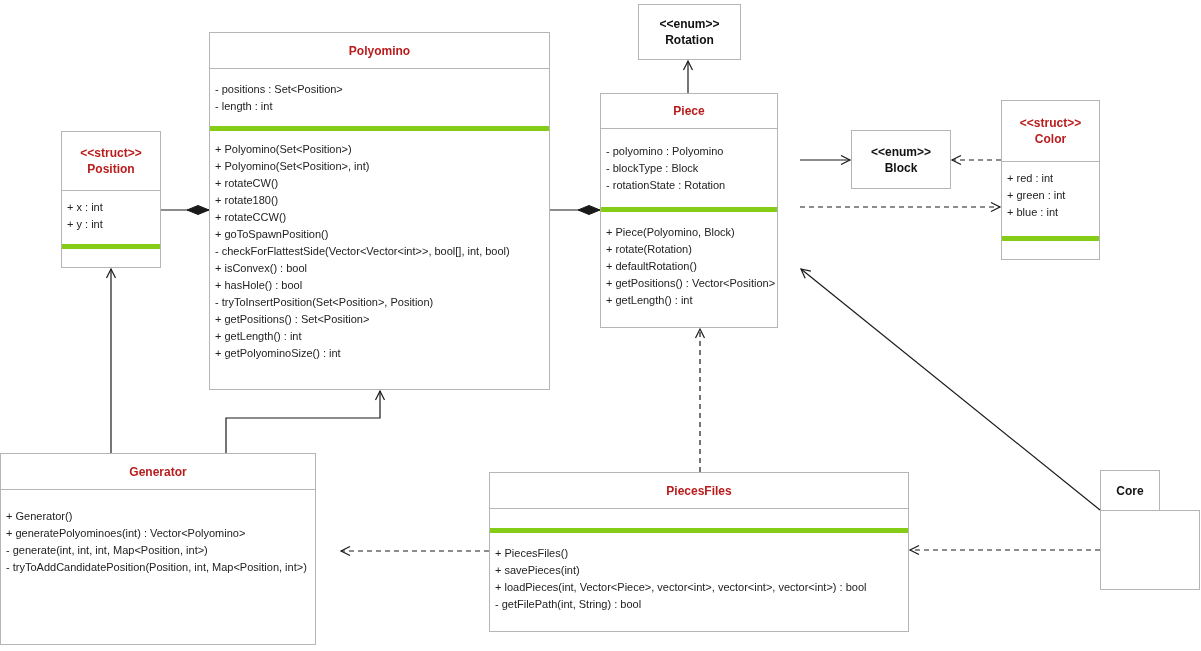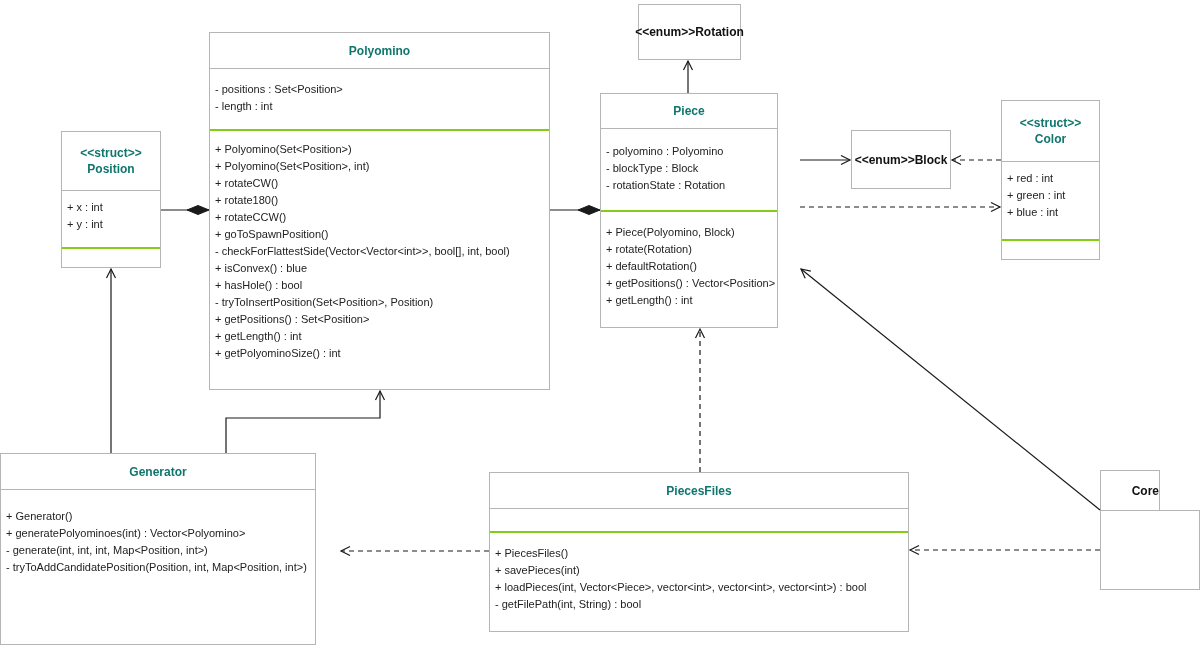--- a/index.html
+++ b/index.html
@@ -9,28 +9,28 @@
   }
   .uml-class{
     position:absolute;background:#ffffff;border:1px solid #b5b5b5;
     box-sizing:border-box;
   }
   .uml-head{
     border-bottom:1px solid #b5b5b5;display:flex;flex-direction:column;
     align-items:center;justify-content:center;box-sizing:border-box;
   }
   .uml-head .cname,.uml-head .stereo{
-    font-weight:bold;font-size:12px;color:#0f766e;line-height:16px;white-space:nowrap;
+    font-weight:bold;font-size:12px;color:#b91c1c;line-height:16px;white-space:nowrap;
   }
-  .uml-attrs{border-bottom:2px solid #84cc16;box-sizing:border-box;overflow:hidden;}
+  .uml-attrs{border-bottom:5px solid #84cc16;box-sizing:border-box;overflow:hidden;}
   .uml-attrs,.uml-methods{padding-left:5px;box-sizing:border-box;}
   .uml-line{font-size:11px;line-height:17px;white-space:nowrap;color:#222;}
   .simple-box{
     position:absolute;background:#ffffff;border:1px solid #b5b5b5;box-sizing:border-box;
-    display:flex;flex-direction:row;align-items:center;justify-content:center;
+    display:flex;flex-direction:column;align-items:center;justify-content:center;
   }
   .simple-box .stereo,.simple-box .cname{font-weight:bold;font-size:12px;line-height:16px;color:#111;}
   .pkg-tab,.pkg-body{
     position:absolute;background:#ffffff;border:1px solid #b5b5b5;box-sizing:border-box;
   }
   .pkg-tab{display:flex;align-items:center;justify-content:center;font-weight:bold;font-size:12px;color:#111;}
   svg.edges{position:absolute;left:0;top:0;pointer-events:none;}
 </style>
 </head>
 <body>
@@ -46,21 +46,21 @@
       <div class="uml-line">- length : int</div>
     </div>
     <div class="uml-methods" style="padding-top:10px;">
       <div class="uml-line">+ Polyomino(Set&lt;Position&gt;)</div>
       <div class="uml-line">+ Polyomino(Set&lt;Position&gt;, int)</div>
       <div class="uml-line">+ rotateCW()</div>
       <div class="uml-line">+ rotate180()</div>
       <div class="uml-line">+ rotateCCW()</div>
       <div class="uml-line">+ goToSpawnPosition()</div>
       <div class="uml-line">- checkForFlattestSide(Vector&lt;Vector&lt;int&gt;&gt;, bool[], int, bool)</div>
-      <div class="uml-line">+ isConvex() : blue</div>
+      <div class="uml-line">+ isConvex() : bool</div>
       <div class="uml-line">+ hasHole() : bool</div>
       <div class="uml-line">- tryToInsertPosition(Set&lt;Position&gt;, Position)</div>
       <div class="uml-line">+ getPositions() : Set&lt;Position&gt;</div>
       <div class="uml-line">+ getLength() : int</div>
       <div class="uml-line">+ getPolyominoSize() : int</div>
     </div>
   </div>
 
   <div class="uml-class" style="left:61px;top:131px;width:100px;height:137px;">
     <div class="uml-head" style="height:59px;">
@@ -134,21 +134,21 @@
     <div class="uml-attrs" style="height:24px;"></div>
     <div class="uml-methods" style="padding-top:12px;">
       <div class="uml-line">+ PiecesFiles()</div>
       <div class="uml-line">+ savePieces(int)</div>
       <div class="uml-line">+ loadPieces(int, Vector&lt;Piece&gt;, vector&lt;int&gt;, vector&lt;int&gt;, vector&lt;int&gt;) : bool</div>
       <div class="uml-line">- getFilePath(int, String) : bool</div>
     </div>
   </div>
 
   <div>
-    <div class="pkg-tab" style="left:1100px;top:470px;width:60px;height:41px;justify-content:flex-end;">
+    <div class="pkg-tab" style="left:1100px;top:470px;width:60px;height:41px;">
       <span>Core</span>
     </div>
     <div class="pkg-body" style="left:1100px;top:510px;width:100px;height:80px;"></div>
   </div>
 
   <svg class="edges" width="1201" height="651" viewBox="0 0 1201 651">
     <defs>
       <marker id="arrow" markerWidth="14" markerHeight="14" refX="11" refY="6" orient="auto" markerUnits="userSpaceOnUse">
         <path d="M2,1.5 L11,6 L2,10.5" fill="none" stroke="#1a1a1a" stroke-width="1.2"></path>
       </marker>

